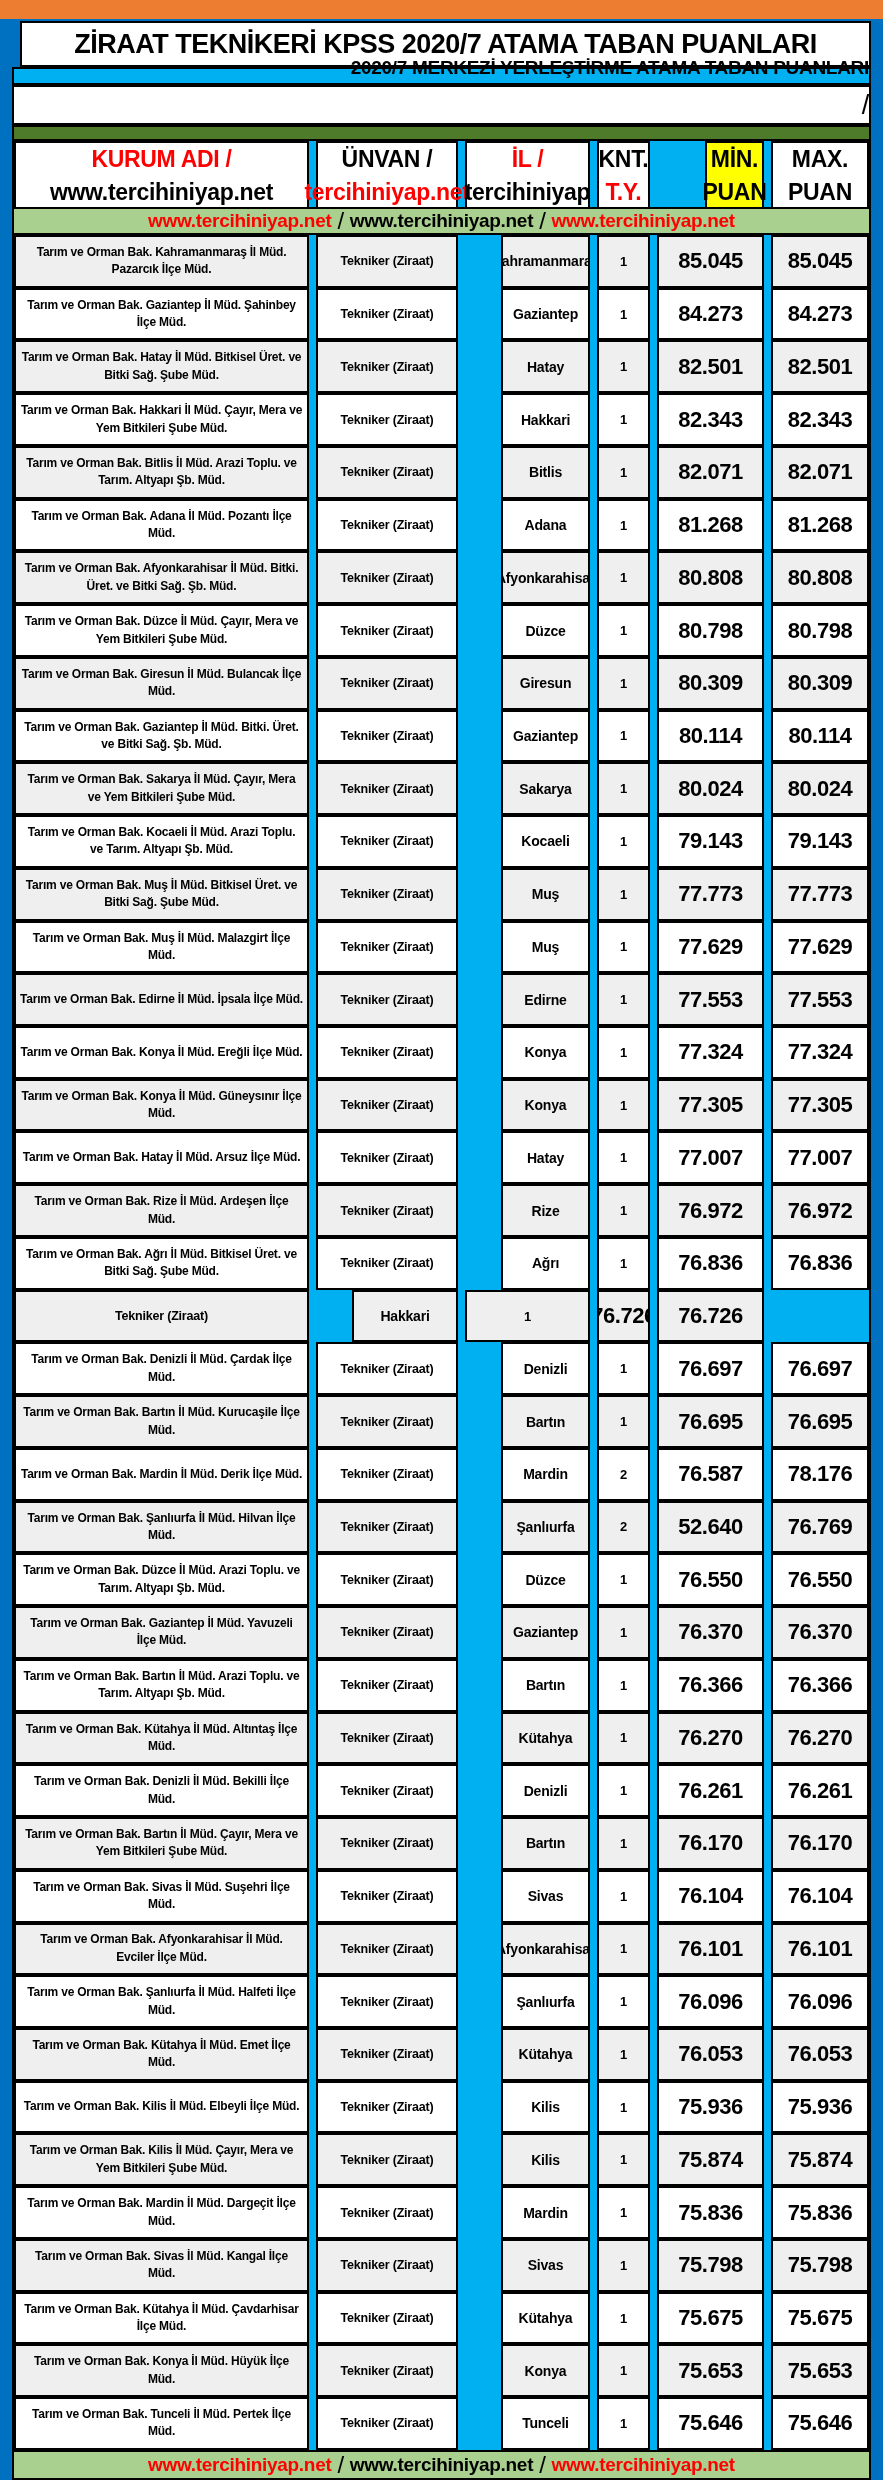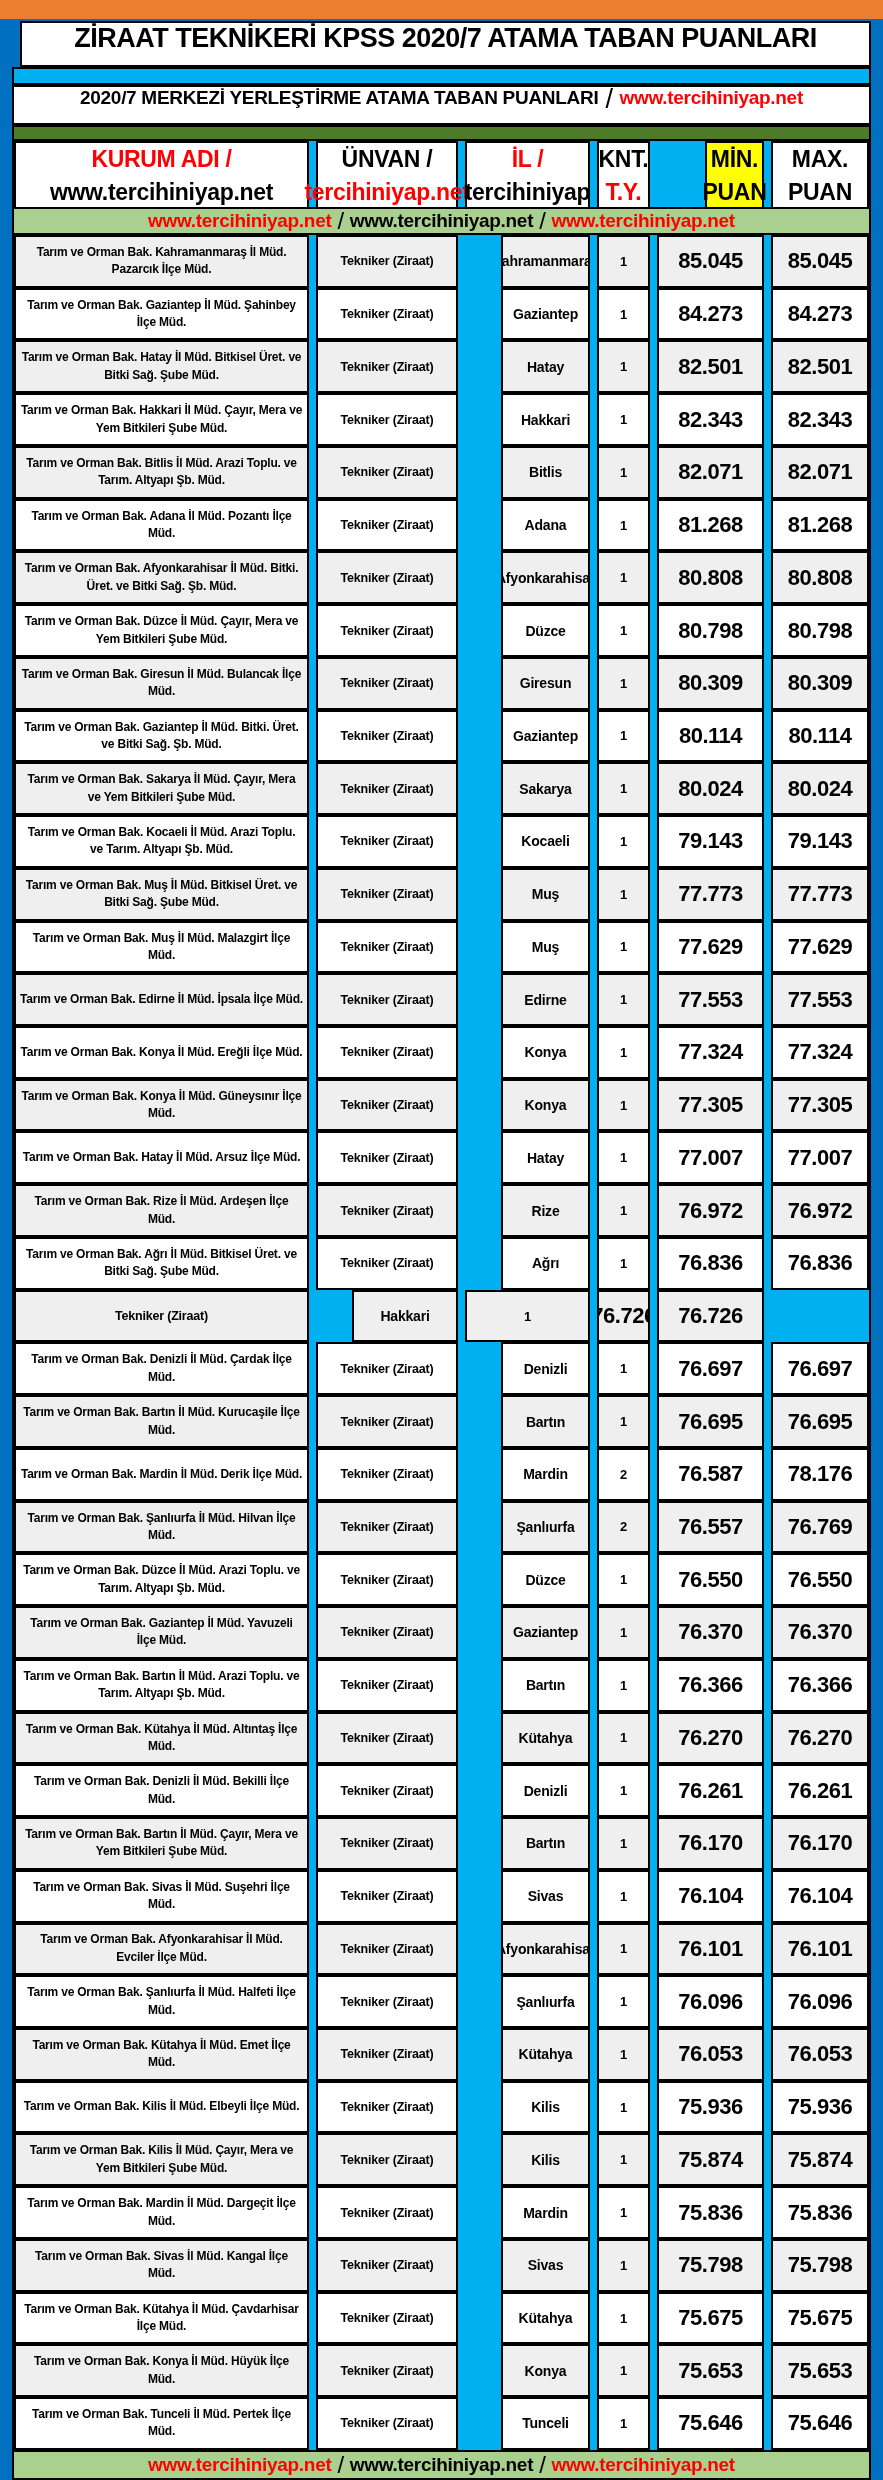--- a/index.html
+++ b/index.html
@@ -17,28 +17,28 @@
   .frame {
     flex: 1;
     display: flex; flex-direction: column;
     padding: 2px 12px 0 12px;
   }
 
   .band { border: 2px solid #000; background: #fff; flex: none; }
 
   .title-band {
     height: 46px;
-    display: flex; justify-content: center;
+    display: flex; align-items: center; justify-content: center;
     font-size: 27px; letter-spacing: -0.5px; margin-left: 8px;
   }
   .cyan-strip { height: 18px; background: #00B0F0; }
   .subtitle-band {
     height: 40px;
-    display: flex; align-items: flex-start; justify-content: center;
-    font-size: 19px; letter-spacing: -0.3px; gap: 7px;
+    display: flex; align-items: flex-end; justify-content: center;
+    font-size: 19px; letter-spacing: -0.3px; gap: 14px; flex-direction: column;
   }
   .green-strip { height: 16px; background: #4E7B2A; }
 
   .red { color: #FF0000; }
   .slash { font-weight: 400; font-size: 27px; line-height: 0.9; }
 
   .grid-row {
     display: grid;
     grid-template-columns: 295px 142px 125px 53px 107px auto;
     column-gap: 7px;
@@ -326,21 +326,21 @@
           <div class="cell il">Mardin</div>
           <div class="cell knt">2</div>
           <div class="cell score">76.587</div>
           <div class="cell score">78.176</div>
         </div>
         <div class="grid-row row alt">
           <div class="cell kurum">Tarım ve Orman Bak. Şanlıurfa İl Müd. Hilvan İlçe Müd.</div>
           <div class="cell unvan">Tekniker (Ziraat)</div>
           <div class="cell il">Şanlıurfa</div>
           <div class="cell knt">2</div>
-          <div class="cell score">76.557</div>
+          <div class="cell score">52.640</div>
           <div class="cell score">76.769</div>
         </div>
         <div class="grid-row row">
           <div class="cell kurum">Tarım ve Orman Bak. Düzce İl Müd. Arazi Toplu. ve Tarım. Altyapı Şb. Müd.</div>
           <div class="cell unvan">Tekniker (Ziraat)</div>
           <div class="cell il">Düzce</div>
           <div class="cell knt">1</div>
           <div class="cell score">76.550</div>
           <div class="cell score">76.550</div>
         </div>

